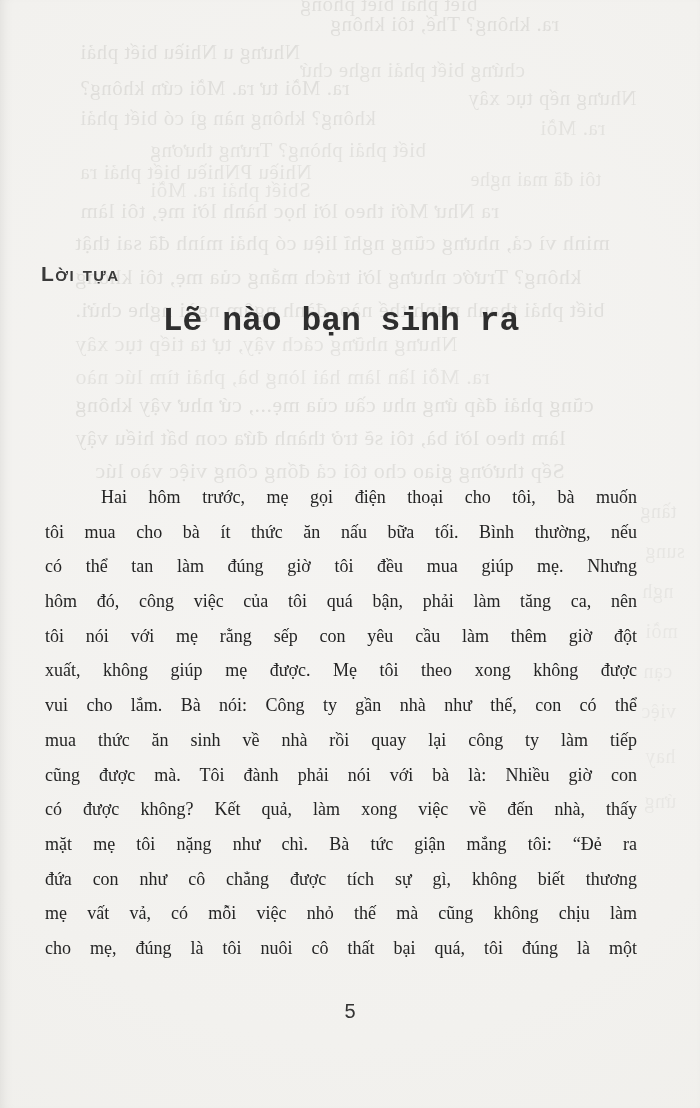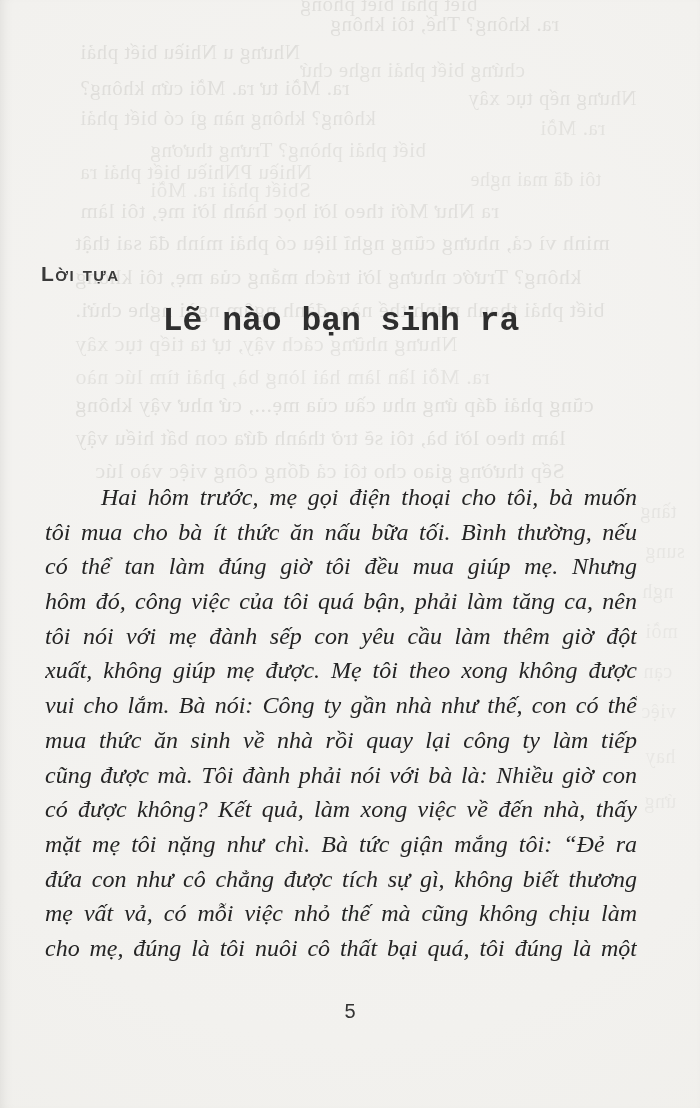--- a/index.html
+++ b/index.html
@@ -45,27 +45,26 @@
     line-height:37px;
     color:#2e2e2e;
   }
   .body-block{
     position:absolute;top:480px;left:45px;width:592px;
   }
   .body-line{
     width:592px;
     height:34.7px;
     line-height:34.7px;
-    font-size:24px;
+    font-size:18px;
     color:#242424;
     text-align:justify;
     text-align-last:justify;
     overflow:hidden;
     box-sizing:border-box;
-    font-style:italic;
   }
   .body-line.indent{padding-left:56px;}
   .page-number{
     position:absolute;top:1000px;left:0;width:700px;
     text-align:center;
     font-family:"Liberation Sans", sans-serif;
     font-size:20px;
     color:#333;
   }
 </style>
@@ -112,21 +111,21 @@
 
     <div class="page-title">
       <div>Lẽ nào bạn sinh ra</div>
     </div>
 
     <div class="body-block">
         <div class="body-line indent">Hai hôm trước, mẹ gọi điện thoại cho tôi, bà muốn</div>
         <div class="body-line">tôi mua cho bà ít thức ăn nấu bữa tối. Bình thường, nếu</div>
         <div class="body-line">có thể tan làm đúng giờ tôi đều mua giúp mẹ. Nhưng</div>
         <div class="body-line">hôm đó, công việc của tôi quá bận, phải làm tăng ca, nên</div>
-        <div class="body-line">tôi nói với mẹ đành sếp con yêu cầu làm thêm giờ đột</div>
+        <div class="body-line">tôi nói với mẹ rằng sếp con yêu cầu làm thêm giờ đột</div>
         <div class="body-line">xuất, không giúp mẹ được. Mẹ tôi theo xong không được</div>
         <div class="body-line">vui cho lắm. Bà nói: Công ty gần nhà như thế, con có thể</div>
         <div class="body-line">mua thức ăn sinh về nhà rồi quay lại công ty làm tiếp</div>
         <div class="body-line">cũng được mà. Tôi đành phải nói với bà là: Nhiều giờ con</div>
         <div class="body-line">có được không? Kết quả, làm xong việc về đến nhà, thấy</div>
         <div class="body-line">mặt mẹ tôi nặng như chì. Bà tức giận mắng tôi: “Đẻ ra</div>
         <div class="body-line">đứa con như cô chẳng được tích sự gì, không biết thương</div>
         <div class="body-line">mẹ vất vả, có mỗi việc nhỏ thế mà cũng không chịu làm</div>
         <div class="body-line">cho mẹ, đúng là tôi nuôi cô thất bại quá, tôi đúng là một</div>
       </div>

